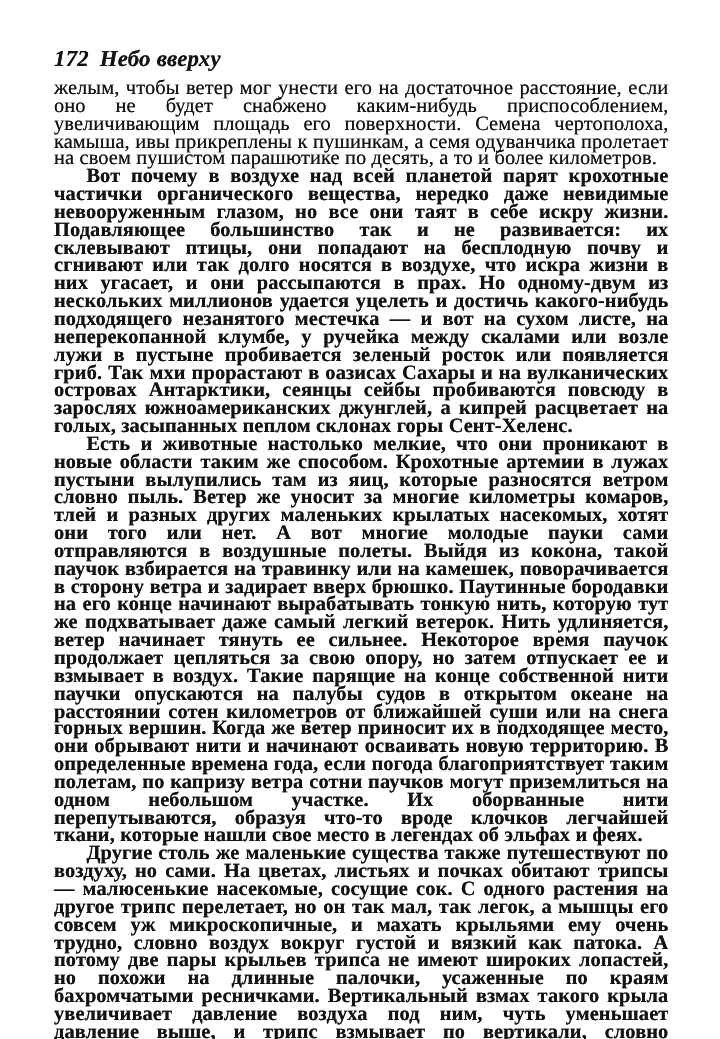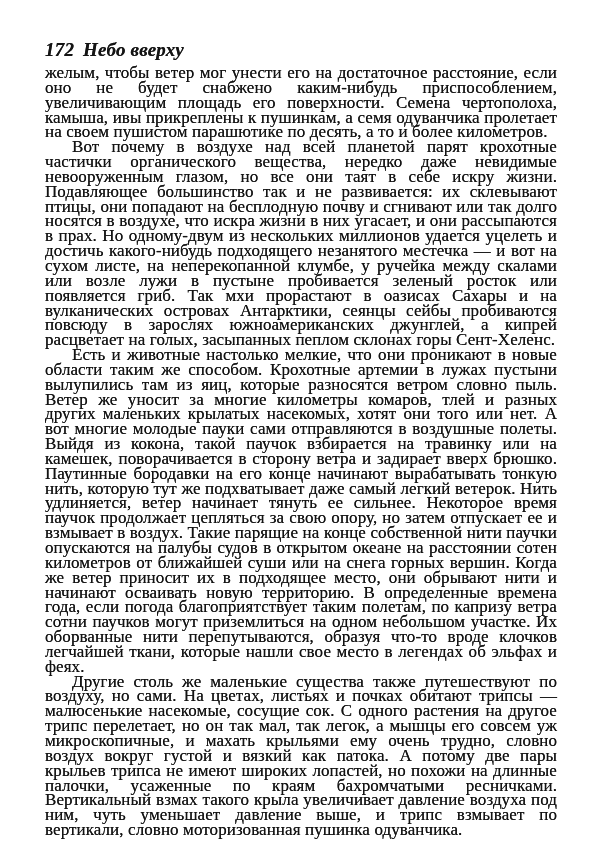--- a/index.html
+++ b/index.html
@@ -57,20 +57,21 @@
     font-size: 17px;
     line-height: 14.85px;
     letter-spacing: 0.08px;
     word-spacing: 0.1px;
     color: #131313;
     -webkit-font-smoothing: none;
     hyphens: manual;
   }
   .para + .para {
     margin-top: 0;
+    font-weight: bold;
   }
   .para.indent {
     text-indent: 27px;
   }
 
   
   .para, .running-head, .figure-caption {
     text-shadow: 0 0 0.32px rgba(19,19,19,0.85);
   }
 

